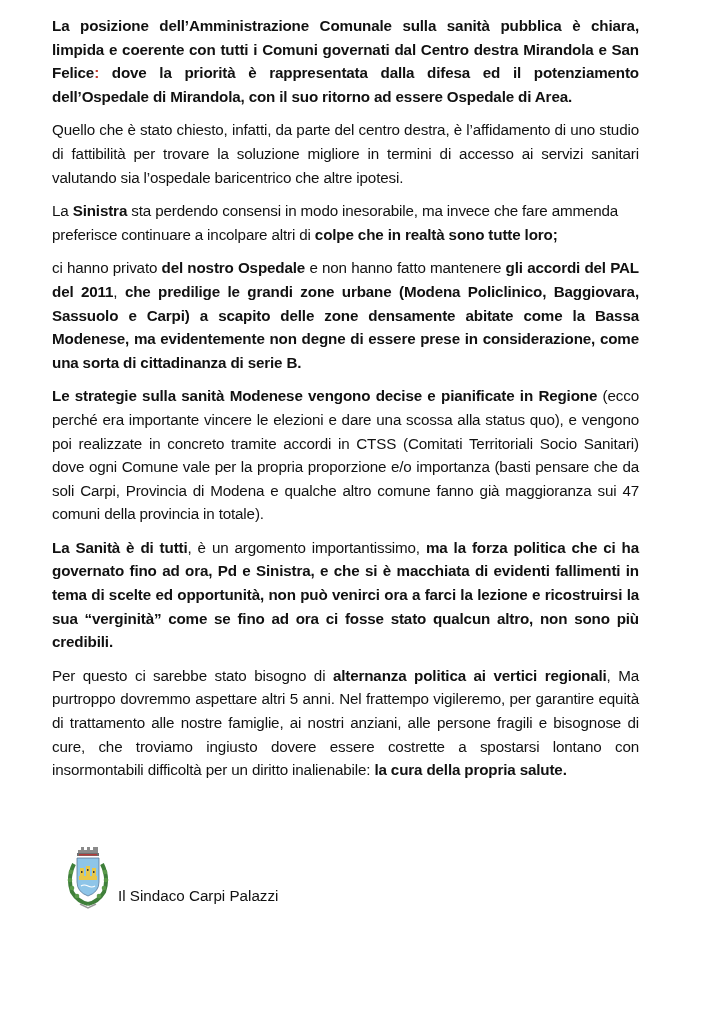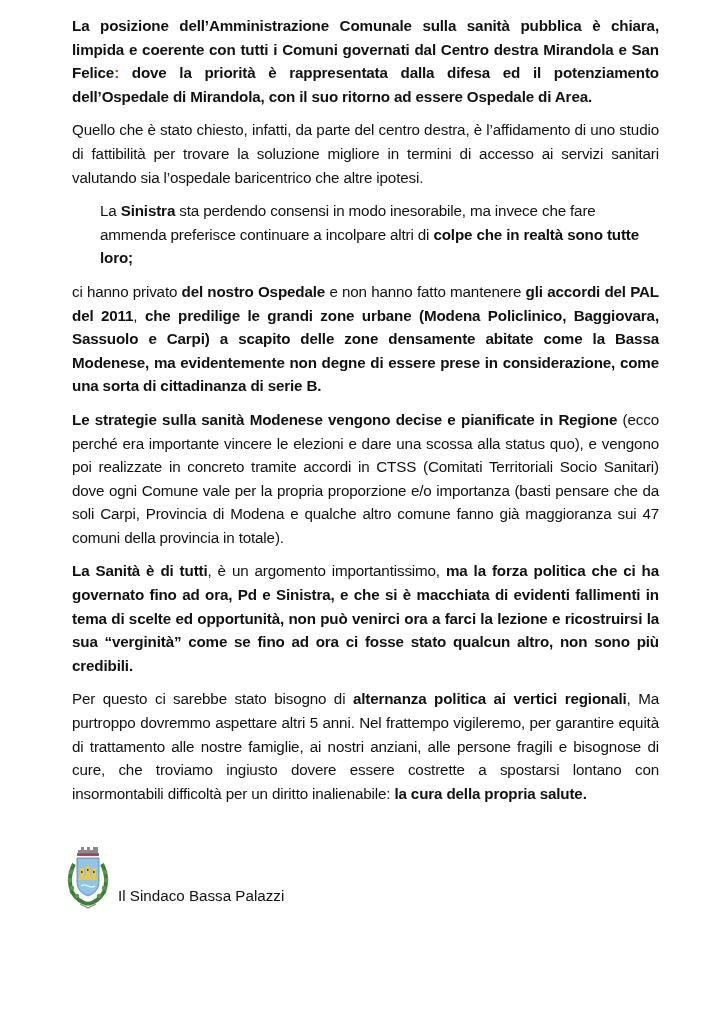--- a/index.html
+++ b/index.html
@@ -10,32 +10,32 @@
     body {
       width: 724px;
       height: 1024px;
       position: relative;
       overflow: hidden;
       font-family: "Liberation Sans", "DejaVu Sans", sans-serif;
       color: #111111;
     }
     .page {
       position: absolute;
-      left: 72px;
+      left: 52px;
       top: 14px;
       width: 587px;
     }
     .para {
       margin: 0 0 10px 0;
       font-size: 15.2px;
       line-height: 23.6px;
       text-align: justify;
       letter-spacing: -0.15px;
     }
-    .para.left { text-align: left; margin-left: 28px; }
+    .para.left { text-align: left; }
     .b { font-weight: bold; }
     .red { color: #c0392b; font-weight: bold; }
     .signature {
       position: absolute;
       left: 66px;
       top: 846px;
       display: flex;
       align-items: flex-end;
     }
     .crest {
@@ -90,14 +90,14 @@
     <rect x="14" y="22" width="4" height="9" fill="#e8c84a"></rect>
     <rect x="20" y="20" width="4" height="11" fill="#e8c84a"></rect>
     <rect x="26" y="22" width="4" height="9" fill="#e8c84a"></rect>
     <rect x="13" y="30" width="18" height="4" fill="#e8c84a"></rect>
     <rect x="15" y="25" width="1.5" height="2" fill="#3a3a3a"></rect>
     <rect x="21" y="23" width="1.5" height="2" fill="#3a3a3a"></rect>
     <rect x="27" y="25" width="1.5" height="2" fill="#3a3a3a"></rect>
 
     <path d="M15 40 Q18 38 22 40 Q26 42 29 40" fill="none" stroke="#ffffff" stroke-width="1.2"></path>
   </svg>
-  <span class="sig-text">Il Sindaco Bassa Palazzi</span>
+  <span class="sig-text">Il Sindaco Carpi Palazzi</span>
 </div>
 
 </body></html>

